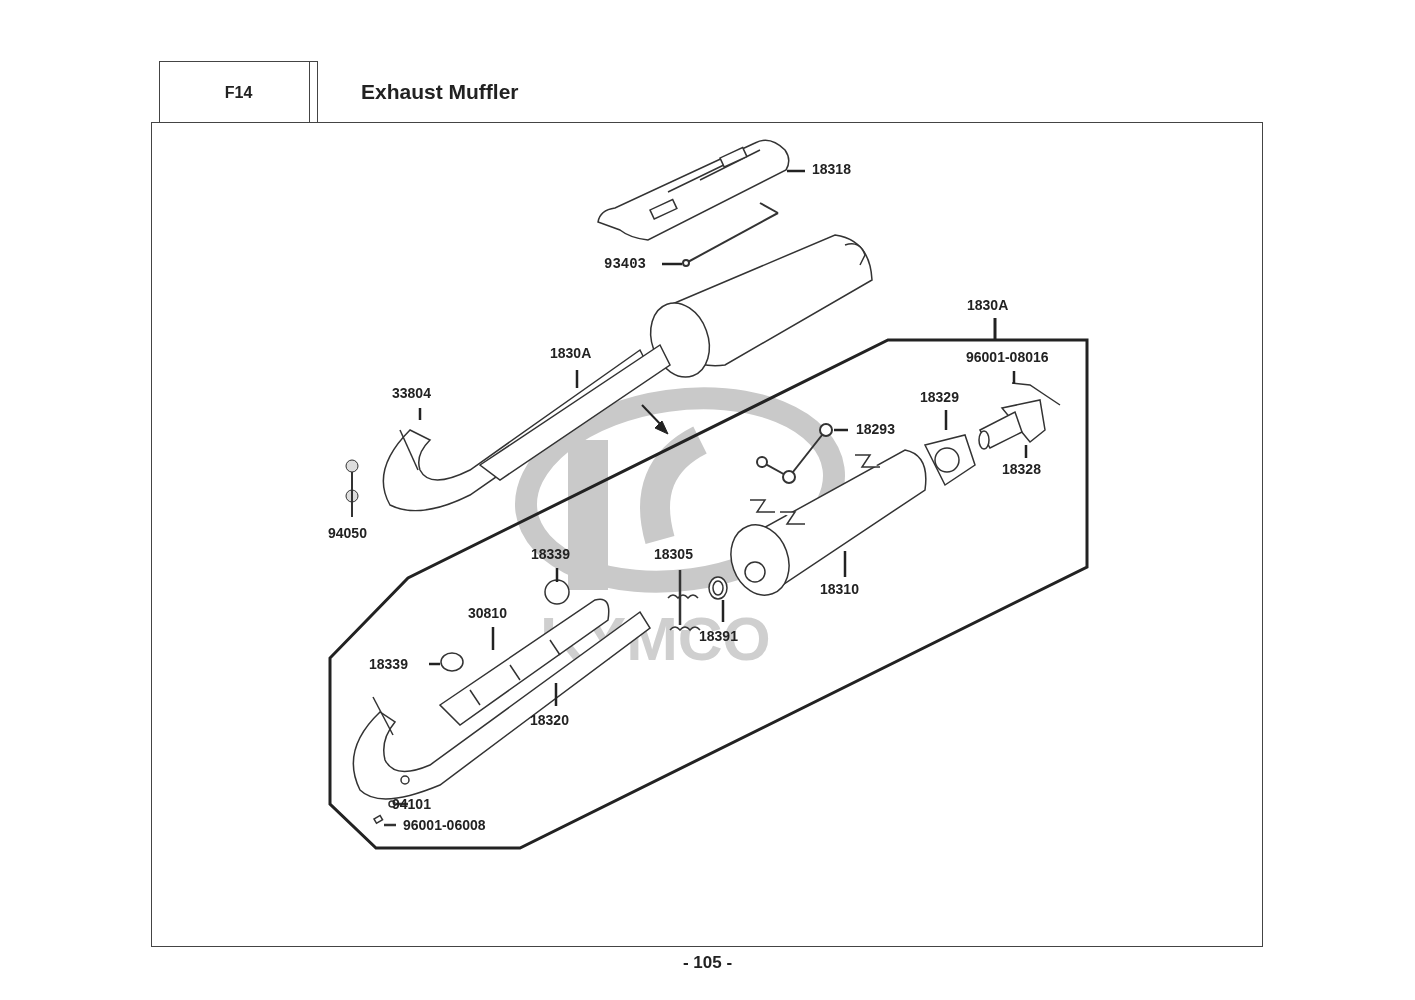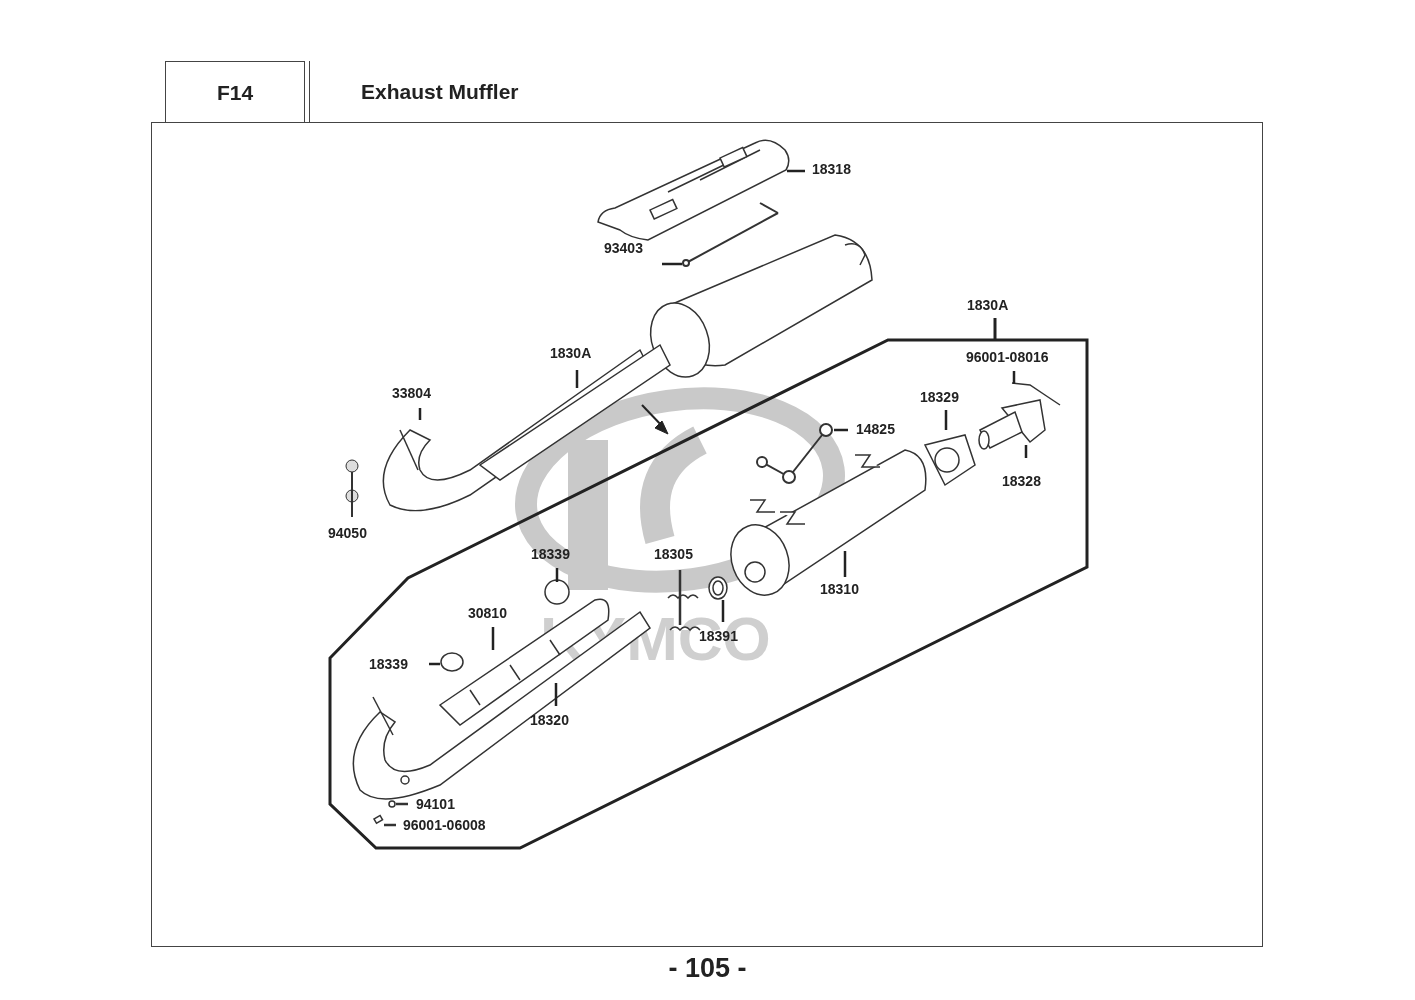--- a/index.html
+++ b/index.html
@@ -1,21 +1,21 @@
 <!DOCTYPE html>
 <html><head>
 <meta charset="utf-8">
 <style>
   html,body{margin:0;padding:0;background:#fff;}
   body{width:1415px;height:1000px;position:relative;overflow:hidden;font-family:"Liberation Sans",sans-serif;color:#222;}
   .frame{position:absolute;left:151px;top:122px;width:1112px;height:825px;border:1px solid #444;box-sizing:border-box;}
-  .hdr-code{position:absolute;left:165px;top:61px;width:140px;height:62px;border:1px solid #444;border-bottom:none;box-sizing:border-box;display:flex;align-items:center;justify-content:center;font-weight:bold;font-size:21px;}
+  .hdr-code{position:absolute;left:159px;top:61px;width:159px;height:62px;border:1px solid #444;border-bottom:none;box-sizing:border-box;display:flex;align-items:center;justify-content:center;font-weight:bold;font-size:16px;}
   .hdr-title-box{position:absolute;left:309px;top:61px;width:1px;height:62px;background:#444;}
   .hdr-title{position:absolute;left:361px;top:80px;font-weight:bold;font-size:21px;text-align:center;}
-  .pagenum{position:absolute;left:0;width:1415px;top:953px;text-align:center;font-weight:bold;font-size:27px;}
+  .pagenum{position:absolute;left:0;width:1415px;top:953px;text-align:center;font-weight:bold;font-size:17px;}
   svg.diagram{position:absolute;left:0;top:0;}
   .lbl{position:absolute;font-weight:bold;font-size:14px;color:#222;white-space:nowrap;}
 </style>
 </head>
 <body>
 
 <div class="hdr-code">
   <span>F14</span>
 </div>
 <div class="hdr-title-box"></div>
@@ -145,32 +145,32 @@
     <circle cx="392" cy="804" r="3"></circle>
     <line x1="396" y1="804" x2="408" y2="804" stroke-width="2.5"></line>
   </g>
   <g stroke="#333" fill="#fff" stroke-width="1.5">
     <rect x="374" y="819" width="7" height="5" transform="rotate(-30 374 819)"></rect>
     <line x1="384" y1="825" x2="396" y2="825" stroke-width="2.5"></line>
   </g>
 </svg>
 
 <div class="lbl" style="left:812px;top:161px;">18318</div>
-<div class="lbl" style="left:604px;top:240px;">93403</div>
+<div class="lbl" style="left:604px;top:256px;font-family:Liberation Mono, monospace;">93403</div>
 <div class="lbl" style="left:550px;top:345px;">1830A</div>
 <div class="lbl" style="left:392px;top:385px;">33804</div>
 <div class="lbl" style="left:328px;top:525px;">94050</div>
 <div class="lbl" style="left:967px;top:297px;">1830A</div>
 <div class="lbl" style="left:966px;top:349px;text-align:center;">96001-08016</div>
 <div class="lbl" style="left:920px;top:389px;">18329</div>
-<div class="lbl" style="left:1002px;top:461px;margin-top:12px;">18328</div>
-<div class="lbl" style="left:856px;top:421px;">14825</div>
+<div class="lbl" style="left:1002px;top:461px;">18328</div>
+<div class="lbl" style="left:856px;top:421px;">18293</div>
 <div class="lbl" style="left:820px;top:581px;">18310</div>
 <div class="lbl" style="left:531px;top:546px;">18339</div>
 <div class="lbl" style="left:654px;top:546px;">18305</div>
 <div class="lbl" style="left:699px;top:628px;">18391</div>
 <div class="lbl" style="left:468px;top:605px;">30810</div>
 <div class="lbl" style="left:369px;top:656px;">18339</div>
 <div class="lbl" style="left:530px;top:712px;">18320</div>
-<div class="lbl" style="left:416px;top:796px;">94101</div>
+<div class="lbl" style="left:392px;top:796px;">94101</div>
 <div class="lbl" style="left:403px;top:817px;">96001-06008</div>
 
 <div class="pagenum">- 105 -</div>
 
 </body></html>

